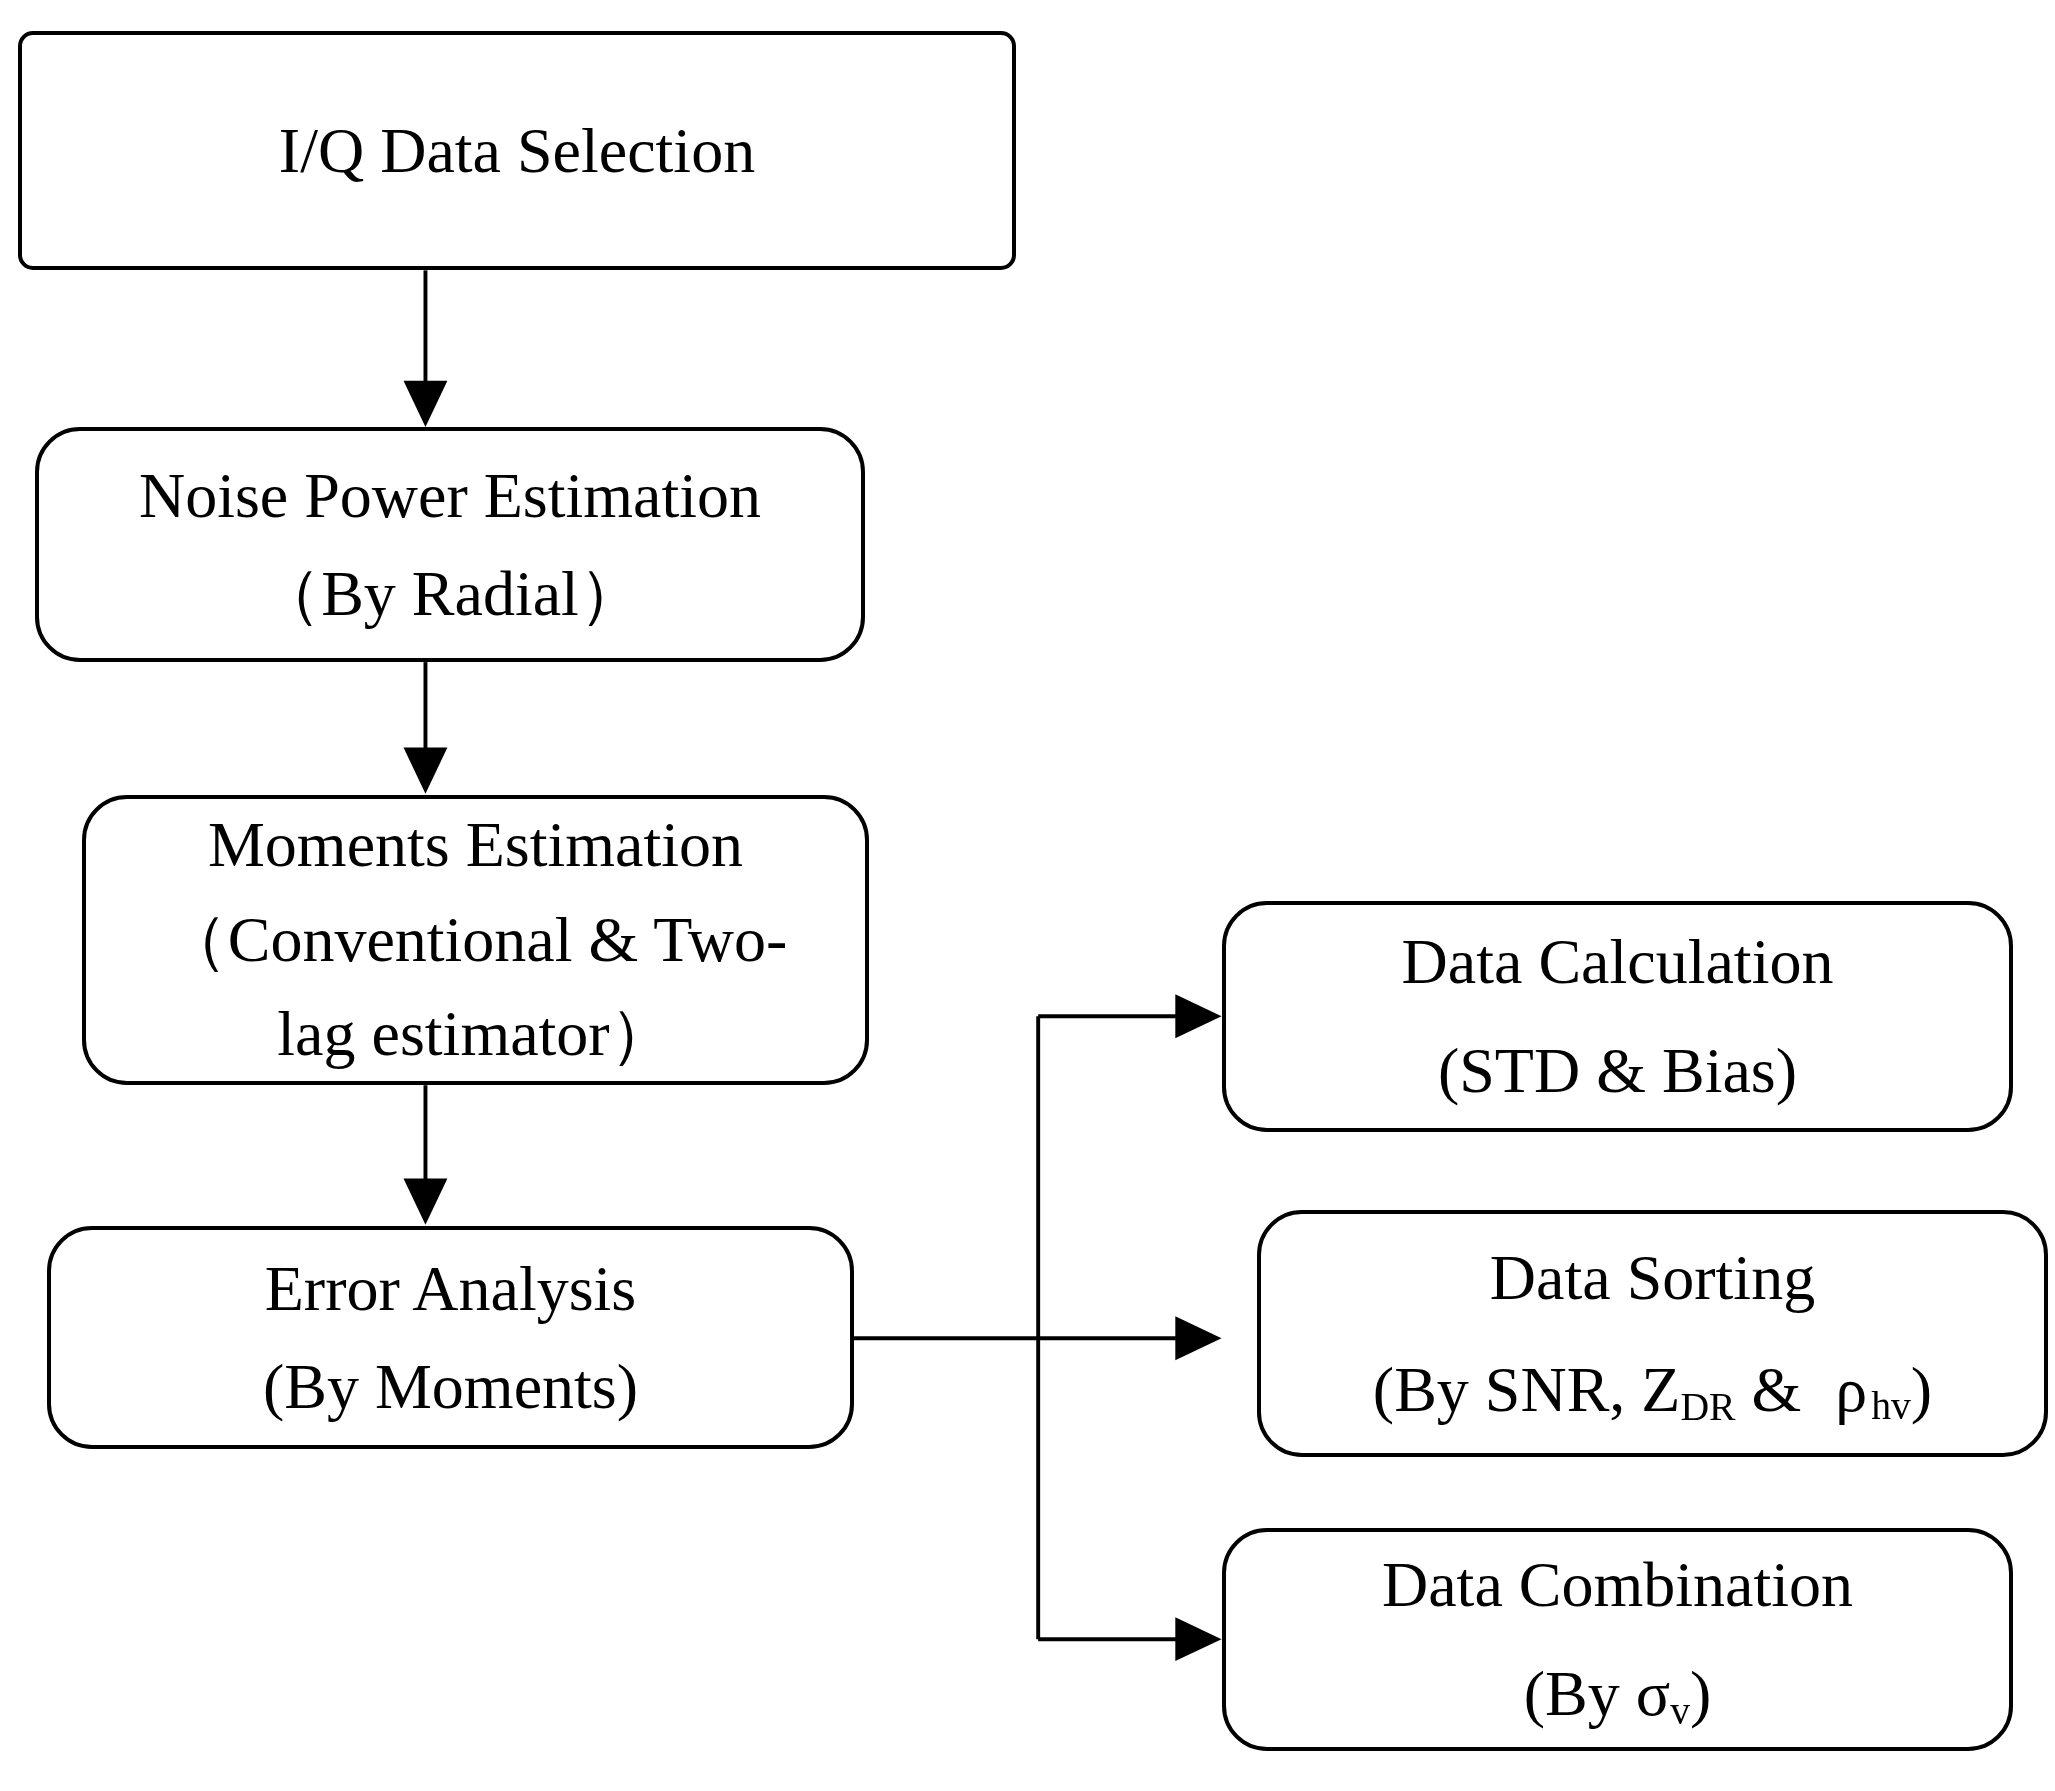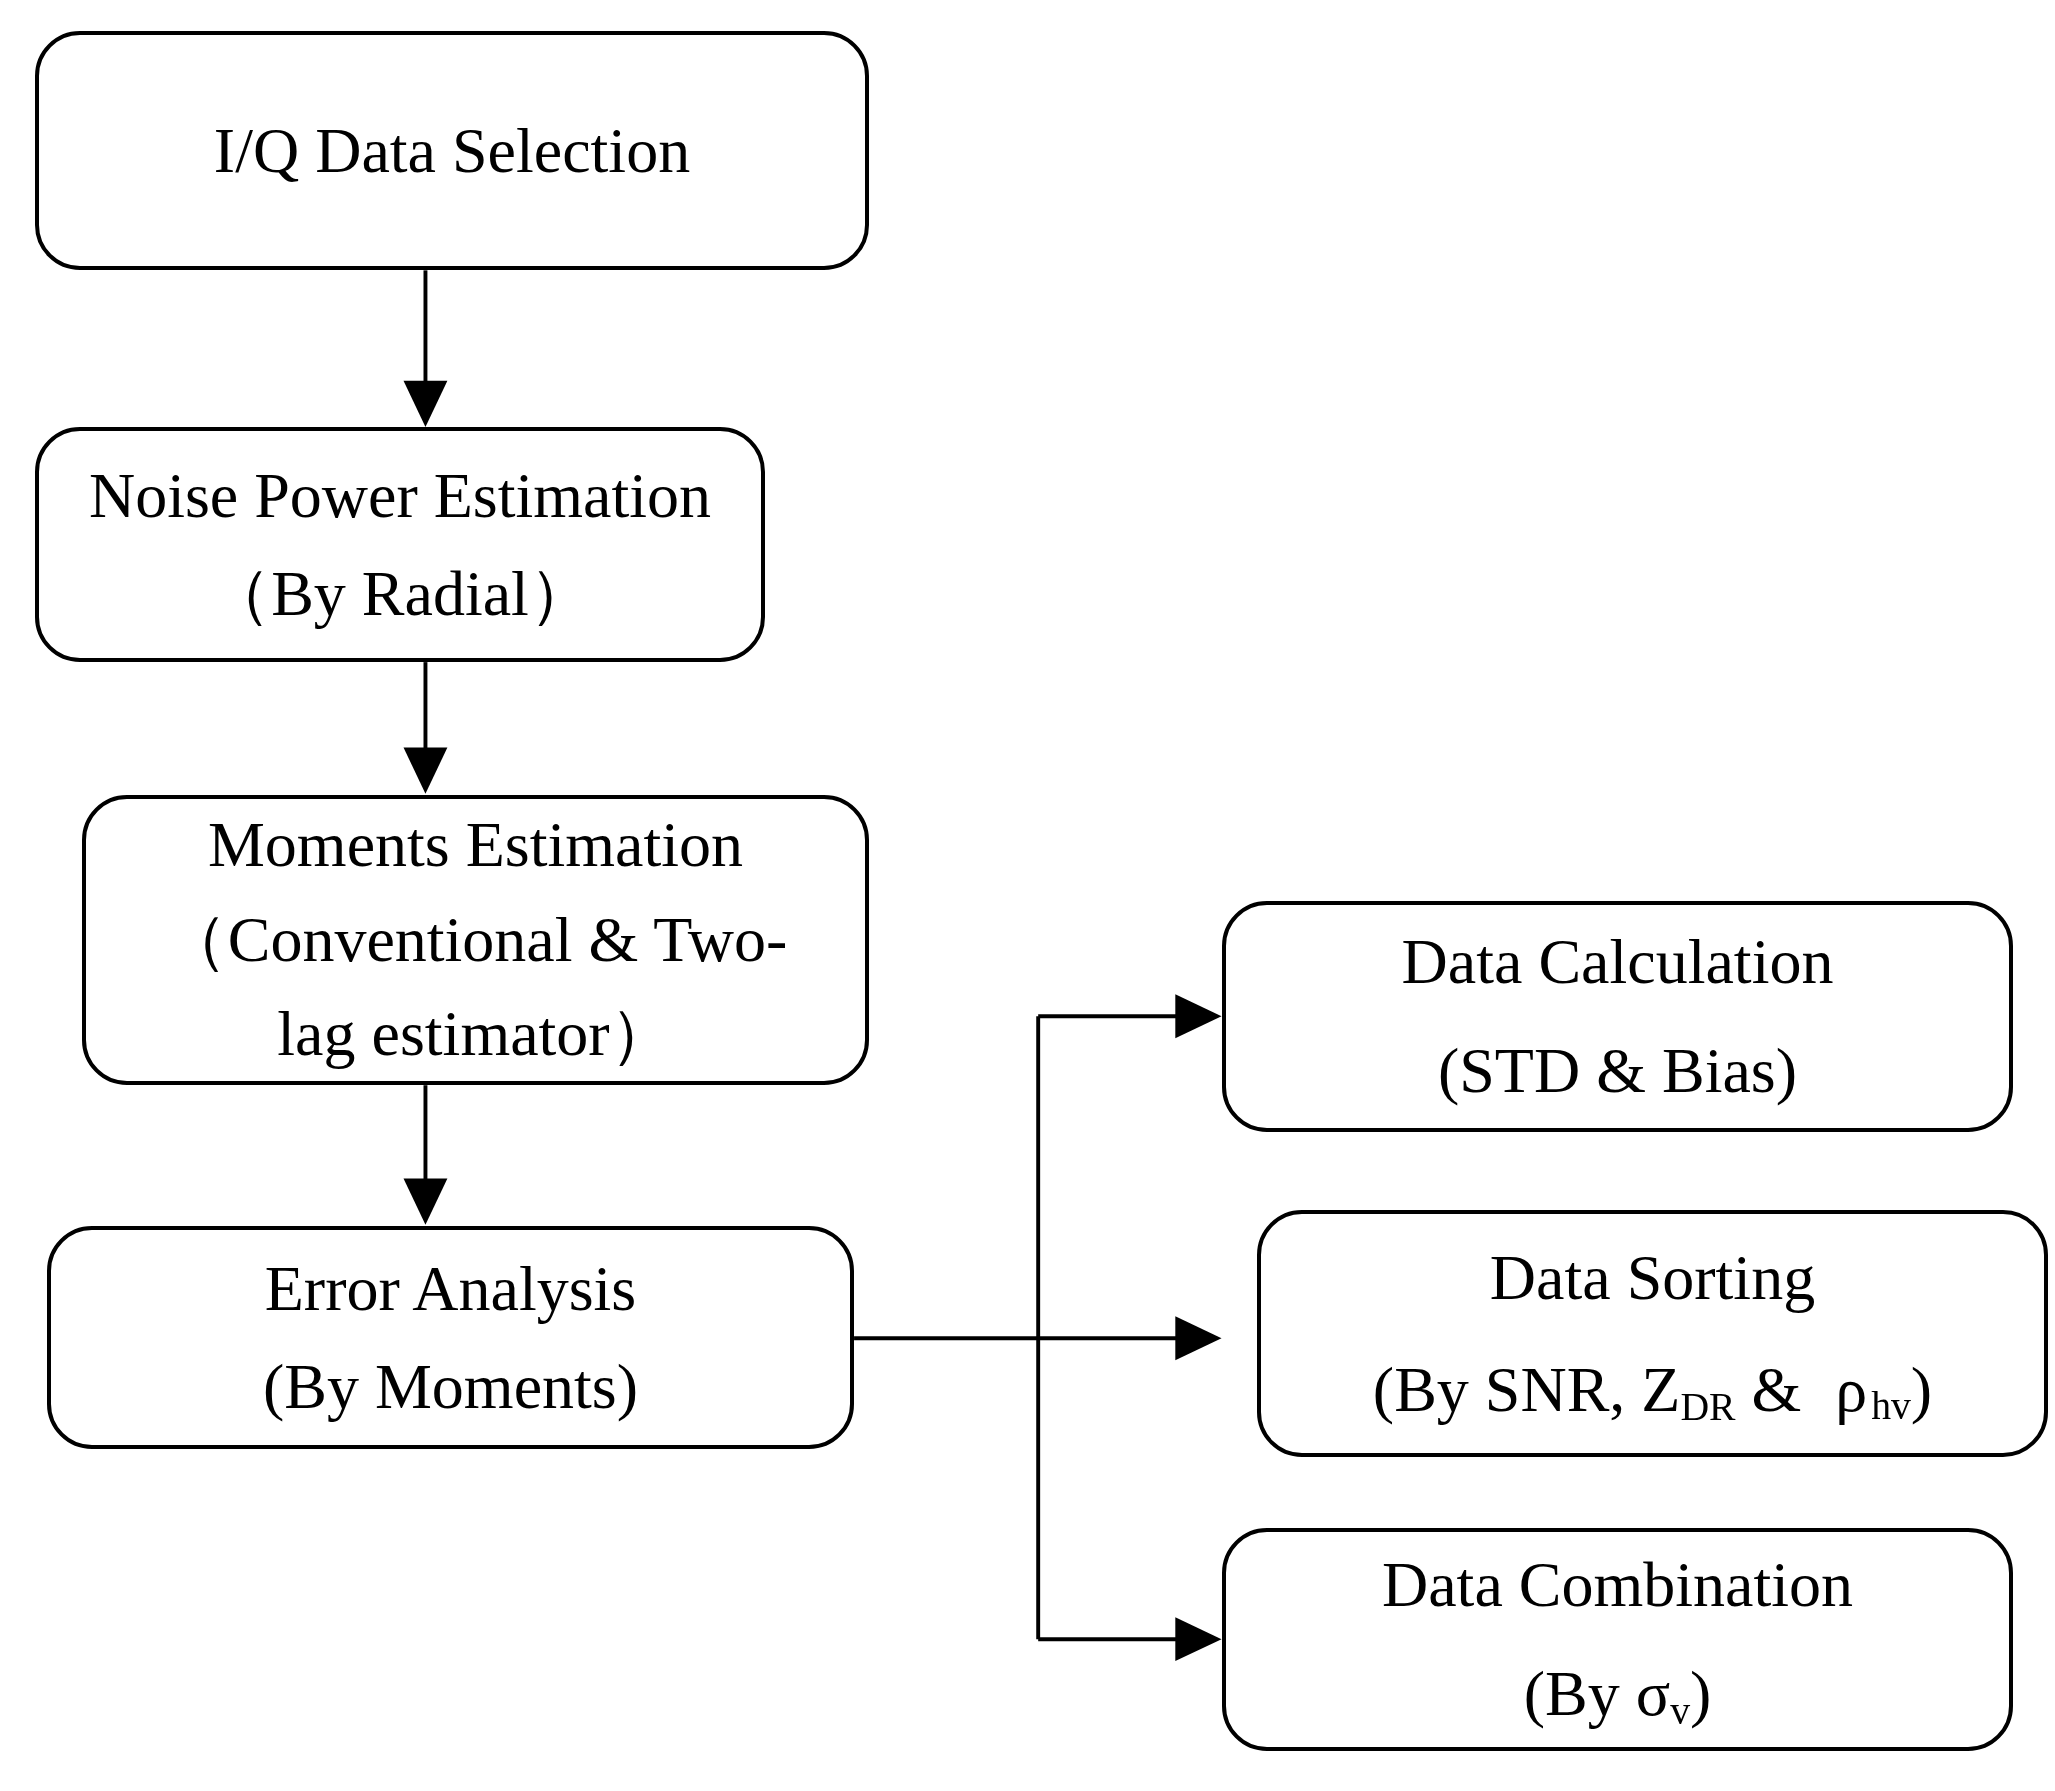--- a/index.html
+++ b/index.html
@@ -39,22 +39,22 @@
     display: flex;
     flex-direction: column;
     align-items: center;
     justify-content: center;
     text-align: center;
     font-size: 64px;
     line-height: 1.52;
     white-space: nowrap;
   }
   
-  .b1 { left: 35px;  top: 31px;   width: 834px; height: 239px; }
-  .b2 { left: 35px;  top: 427px;  width: 730px; height: 235px; }
+  .b1 { left: 18px;  top: 31px;   width: 998px; height: 239px; border-radius: 15px; }
+  .b2 { left: 35px;  top: 427px;  width: 830px; height: 235px; }
   .b3 { left: 82px;  top: 795px; width: 787px; height: 290px; line-height: 1.48; }
   .b4 { left: 47px;  top: 1226px; width: 807px; height: 223px; }
   
   .rA { left: 1222px; top: 901px; width: 791px; height: 231px; line-height: 1.7; }
   .rB { left: 1222px; top: 1210px; width: 791px; height: 247px; line-height: 1.75; margin-left: 35px; }
   .rC { left: 1222px; top: 1528px; width: 791px; height: 223px; line-height: 1.7; }
   sub.small-sub {
     font-size: 0.62em;
     vertical-align: -0.22em;
     line-height: 0;

